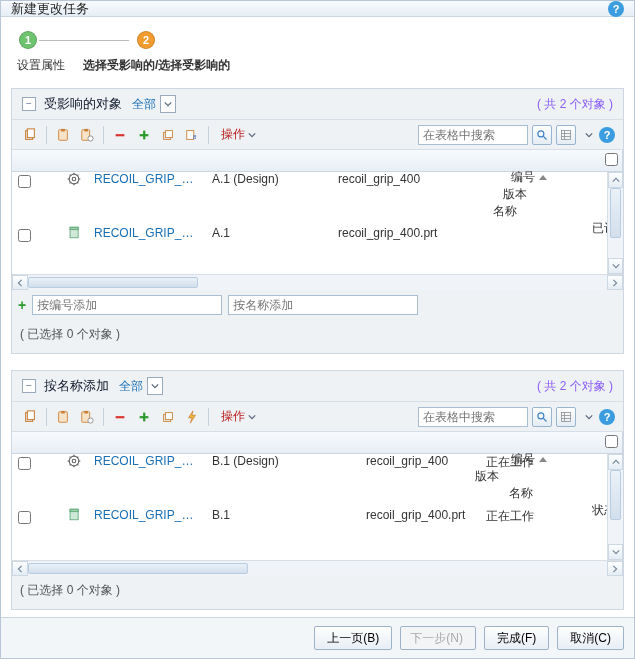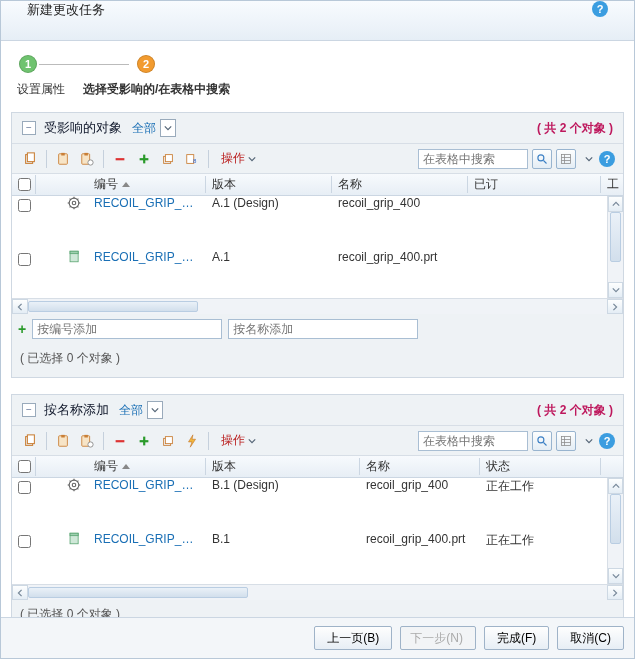--- a/index.html
+++ b/index.html
@@ -1,48 +1,48 @@
 <!DOCTYPE html>
 <html><head>
 <meta charset="utf-8">
 <style>
   * { box-sizing: border-box; }
   body { margin: 0; font-family: "Microsoft YaHei", Arial, sans-serif; font-size: 12px; background: #fff; color: #333; }
   .window { width: 635px; height: 659px; border: 1px solid #b8c8d8; display: flex; flex-direction: column; background: #fff; }
-  .titlebar { background: linear-gradient(#f8fbfe, #e6eef6); height: 40px; display: flex; align-items: flex-start; padding: 0 26px; border-bottom: 1px solid #cbd6e2; }
+  .titlebar { background: linear-gradient(#f8fbfe, #e6eef6); height: 16px; display: flex; align-items: center; padding: 0 10px; border-bottom: 1px solid #cbd6e2; }
   .titlebar .title { flex: 1; font-size: 13px; color: #222; }
   .help-circle { width: 16px; height: 16px; border-radius: 50%; background: #3b9de0; color: #fff; display: inline-flex; align-items: center; justify-content: center; font-weight: bold; font-size: 11px; cursor: pointer; }
   .content { padding: 10px 10px 0 10px; flex: 1; overflow: hidden; display: flex; flex-direction: column; }
   .wizard { display: flex; align-items: center; padding: 4px 4px 6px 4px; }
   .step-badge { width: 18px; height: 18px; border-radius: 50%; color: #fff; display: inline-flex; align-items: center; justify-content: center; font-weight: bold; font-size: 11px; box-shadow: 0 0 0 1px rgba(0,0,0,.15) inset; }
   .step1 { background: #6fc36f; margin-left: 4px; }
   .step2 { background: #f29b2f; margin-left: 6px; }
   .step-line { flex-shrink: 0; width: 90px; height: 1px; background: #bbb; margin: 0 2px; }
   .step-labels { display: flex; gap: 18px; padding: 2px 0 8px 6px; font-size: 12px; }
   .step-labels .current { font-weight: bold; }
   .panel { border: 1px solid #cfd8e2; margin: 6px 0 10px 0; background: #eef2f5; }
   .panel-head { display: flex; align-items: center; padding: 6px 10px; }
   .collapse-btn { width: 14px; height: 14px; border: 1px solid #9ab; background: #fff; color: #679; display: inline-flex; align-items: center; justify-content: center; font-size: 10px; line-height: 1; margin-right: 8px; cursor: pointer; }
   .panel-title { font-size: 13px; color: #0f172a; margin-right: 10px; }
   .select-wrap { display: inline-flex; align-items: center; }
   .select-link { color: #1a6fb5; margin-right: 4px; }
   .select-arrow { border: 1px solid #9ab; background: #fff; width: 16px; height: 18px; display: inline-flex; align-items: center; justify-content: center; cursor: pointer; }
   .select-arrow svg { width: 8px; height: 8px; }
   .spacer { flex: 1; }
-  .count { color: #be185d; white-space: nowrap; font-weight: bold; }
+  .count { color: #8b5cf6; white-space: nowrap; }
   .toolbar { display: flex; align-items: center; padding: 4px 8px; gap: 4px; background: #eef2f5; border-top: 1px solid #d7dee6; border-bottom: 1px solid #d7dee6; }
   .tb-btn { width: 20px; height: 20px; display: inline-flex; align-items: center; justify-content: center; cursor: pointer; border: 1px solid transparent; border-radius: 2px; }
   .tb-sep { width: 1px; height: 18px; background: #c5d0dc; margin: 0 2px; }
   .actions-btn { display: inline-flex; align-items: center; padding: 2px 6px; cursor: pointer; color: #b91c1c; }
   .actions-btn svg { margin-left: 3px; }
   .search-box { margin-left: auto; display: flex; align-items: center; gap: 4px; }
   .search-box input { width: 110px; height: 20px; border: 1px solid #a9bed3; padding: 0 4px; font-size: 12px; margin-left: 24px; }
   .sq-btn { width: 20px; height: 20px; border: 1px solid #98b4cf; background: linear-gradient(#fdfefe,#e4edf5); display: inline-flex; align-items: center; justify-content: center; cursor: pointer; border-radius: 2px; }
   .table-wrap { background: #fff; position: relative; }
-  .table-head { display: flex; background: linear-gradient(#f7fafd,#e7eef5); border-bottom: 1px solid #cbd6e2; height: 22px; align-items: center; }
+  .table-head { display: flex; background: linear-gradient(#f7fafd,#e7eef5); border-bottom: 1px solid #cbd6e2; height: 22px; align-items: flex-end; flex-direction: column; }
   .th { border-right: 1px solid #cbd6e2; display: flex; align-items: center; padding: 0 6px; font-size: 12px; color: #333; position: relative; }
   .th.chk { width: 24px; justify-content: center; padding: 0; }
   .th.icon { width: 24px; }
   .th.icon2 { width: 28px; }
   .th.num { width: 118px; }
   .th.ver { width: 126px; }
   .th.name { width: 136px; }
   .th.last { flex: 1; }
   .th.extra { width: 22px; border-right: none; }
   .sort-ind { width: 0; height: 0; border-left: 4px solid transparent; border-right: 4px solid transparent; border-bottom: 5px solid #888; margin-left: 4px; }
@@ -92,21 +92,21 @@
 
   <div class="content">
 
     <div class="wizard">
       <span class="step-badge step1">1</span>
       <span class="step-line"></span>
       <span class="step-badge step2">2</span>
     </div>
     <div class="step-labels">
       <span>设置属性</span>
-      <span class="current">选择受影响的/在表格中搜索</span>
+      <span class="current">选择受影响的/选择受影响的</span>
     </div>
 
     <div class="panel">
       <div class="panel-head">
         <span class="collapse-btn">−</span>
         <span class="panel-title">受影响的对象</span>
         <span class="select-wrap">
           <span class="select-link">全部</span>
           <span class="select-arrow">
             <svg viewBox="0 0 10 10">

